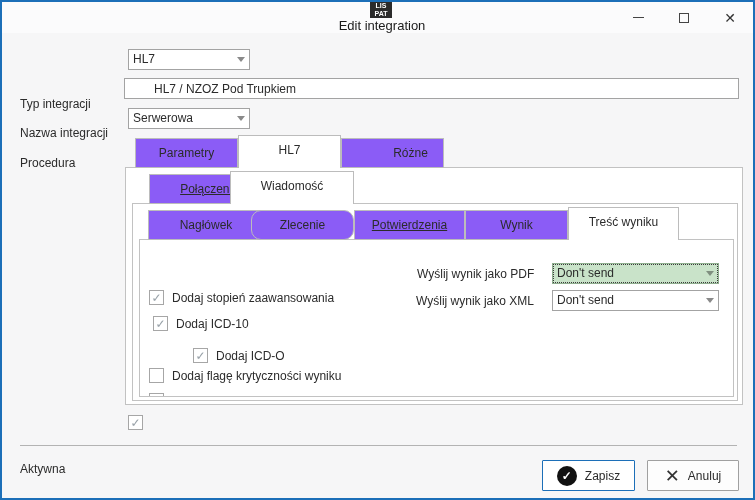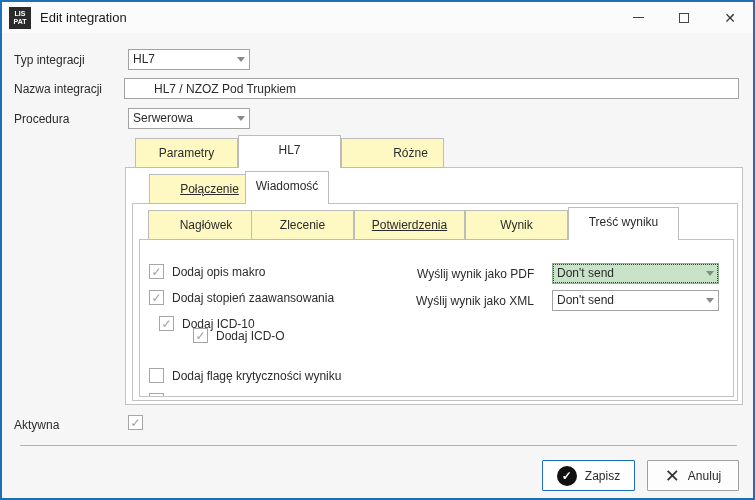--- a/index.html
+++ b/index.html
@@ -3,51 +3,51 @@
 <meta charset="utf-8">
 <style>
   * { margin:0; padding:0; box-sizing:border-box; }
   html,body { width:755px; height:500px; font-family:"Liberation Sans", sans-serif; }
   .window {
     position:relative; width:755px; height:500px;
     background:#f6f6f7; border:2px solid #1c6fb8; overflow:hidden;
     font-size:12px; color:#2b2b2b;
   }
   
-  .titlebar { position:absolute; left:0; top:0; right:0; height:31px; background:#fbfbfc; display:flex; align-items:center; }
+  .titlebar { position:absolute; left:0; top:0; right:0; height:31px; background:#fbfbfc; display:flex; align-items:center;flex-direction:column; }
   .app-icon {
     width:22px; height:22px; margin-left:7px; background:#2b2b2b; color:#fff;
     display:flex; flex-direction:column; align-items:center; justify-content:center;
     font-size:7px; font-weight:bold; line-height:8px; letter-spacing:0;
   }
   .title { margin-left:9px; font-size:13px; color:#1a1a1a; }
   .winbtns { position:absolute; right:0; top:0; height:31px; display:flex; }
   .winbtn { width:46px; height:31px; display:flex; align-items:center; justify-content:center; cursor:default; }
   .glyph-min { width:11px; height:1px; background:#444; display:block; }
   .glyph-max { width:10px; height:10px; border:1px solid #444; display:block; }
   .glyph-close { font-size:14px; color:#333; line-height:1; }
   
-  .field-label { position:absolute; left:12px; height:20px; line-height:20px; }
+  .field-label { position:absolute; left:18px; height:20px; line-height:20px;margin-top:44px; }
   .combo, .textbox {
     position:absolute; height:21px; background:#fff; border:1px solid #a3a3a3;
     display:flex; align-items:center; padding:0 4px; overflow:hidden;
   }
   .combo-text { flex:1; line-height:19px; white-space:nowrap; }
   .combo-arrow {
     width:0; height:0; border-left:4px solid transparent; border-right:4px solid transparent;
     border-top:5px solid #8a8a8a; margin-left:4px; flex:none;
   }
   input.textinput {
     position:absolute; height:21px; background:#fff; border:1px solid #a3a3a3;
     padding:0 4px; font-family:"Liberation Sans", sans-serif; font-size:12px; color:#2b2b2b;
   }
   
   .tab {
     position:absolute; height:30px; line-height:28px; text-align:center;
-    background:#fef9c3; border:1px solid #bcbcbc; z-index:3; cursor:default;
+    background:#8b5cf6; border:1px solid #bcbcbc; z-index:3; cursor:default;
     white-space:nowrap; overflow:hidden;
   }
   .tab.active { background:#fff; border-bottom:none; height:33px; top:-3px; z-index:5; }
   .tabrow { position:absolute; height:30px; }
   .panel { position:absolute; background:#fff; border:1px solid #c2c2c2; z-index:1; }
   
   .cbrow { position:absolute; display:flex; align-items:center; }
   .cb {
     width:15px; height:15px; background:#fff; border:1px solid #a6a6a6; flex:none;
     display:flex; align-items:center; justify-content:center; position:relative;
@@ -114,47 +114,43 @@
 
   <div class="tabrow" style="left:0; top:136px; width:755px; z-index:4;">
     <div class="tab" style="left:133px; width:103px;">Parametry</div>
     <div class="tab active" style="left:236px; width:103px;">HL7</div>
     <div class="tab" style="left:339px; width:103px;padding-left:36px;">Różne</div>
   </div>
   <div class="panel" style="left:123px; top:165px; width:618px; height:238px; z-index:1;"></div>
 
   <div class="tabrow" style="left:0; top:172px; width:755px; z-index:6;">
     <div class="tab" style="left:147px; width:121px;text-decoration:underline;">Połączenie</div>
-    <div class="tab active" style="left:243px; width:84px;">Wiadomość</div>
+    <div class="tab active" style="left:228px; width:124px;">Wiadomość</div>
   </div>
   <div class="panel" style="left:130px; top:201px; width:606px; height:198px; z-index:2;"></div>
 
   <div class="tabrow" style="left:0; top:208px; width:755px; z-index:8;">
     <div class="tab" style="left:146px; width:116px;">Nagłówek</div>
-    <div class="tab" style="left:249px; width:103px;">Zlecenie</div>
+    <div class="tab" style="left:249px; width:103px;border-radius:10px;">Zlecenie</div>
     <div class="tab" style="left:352px; width:111px;text-decoration:underline;">Potwierdzenia</div>
     <div class="tab" style="left:463px; width:103px;">Wynik</div>
     <div class="tab active" style="left:566px; width:111px;">Treść wyniku</div>
   </div>
 
   <div class="panel" style="left:137px; top:237px; width:595px; height:158px; z-index:4; overflow:hidden;">
 
-    <div class="cbrow" style="left:9px; top:24px;">
-      <span class="cb on"></span>
-      <span class="cb-label">Dodaj opis makro</span>
-    </div>
     <div class="cbrow" style="left:9px; top:50px;">
       <span class="cb on"></span>
       <span class="cb-label">Dodaj stopień zaawansowania</span>
     </div>
-    <div class="cbrow" style="left:19px; top:76px;justify-content:flex-end;">
+    <div class="cbrow" style="left:13px; top:76px;justify-content:flex-end;">
       <span class="cb on"></span>
       <span class="cb-label">Dodaj ICD-10</span>
     </div>
-    <div class="cbrow" style="left:9px; top:88px;padding-left:44px;">
+    <div class="cbrow" style="left:9px; top:108px;padding-left:44px;">
       <span class="cb on"></span>
       <span class="cb-label">Dodaj ICD-O</span>
     </div>
     <div class="cbrow" style="left:9px; top:128px;">
       <span class="cb"></span>
       <span class="cb-label">Dodaj flagę krytyczności wyniku</span>
     </div>
     <div class="cbrow" style="left:9px; top:153px;">
       <span class="cb on"></span>
       <span class="cb-label">Dodaj wnioski i zalecenia</span>

